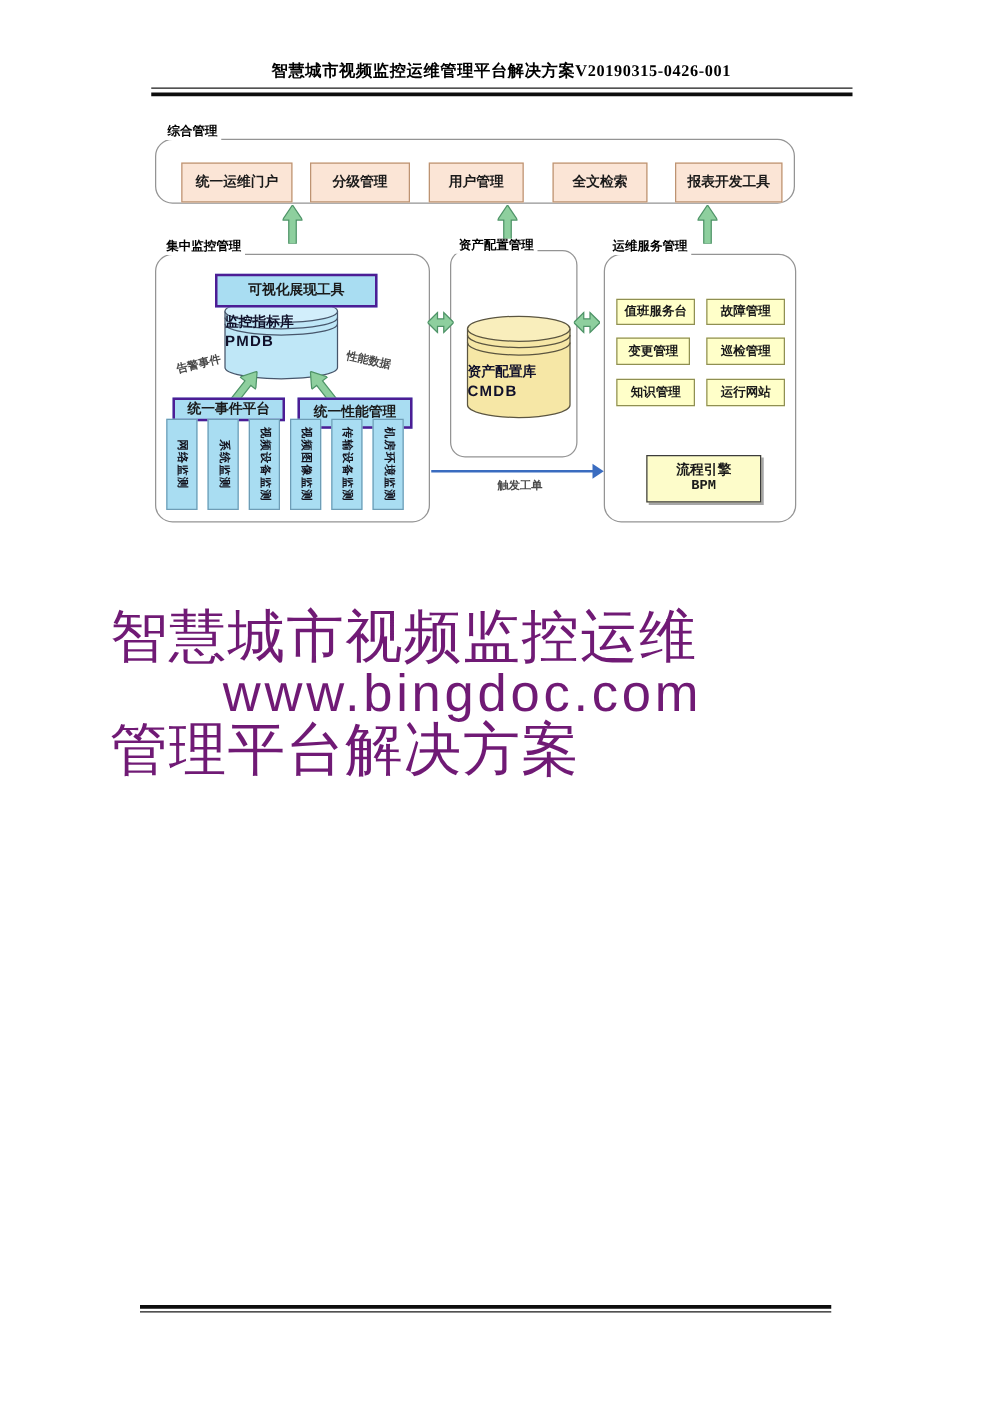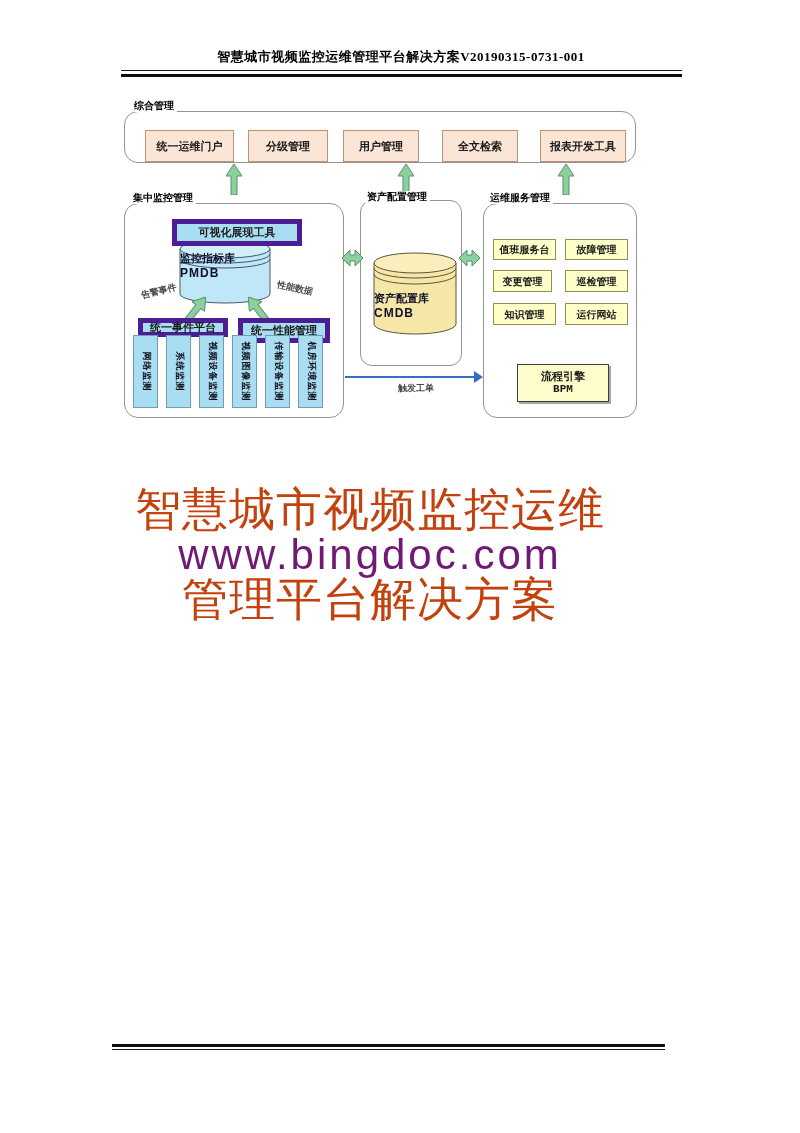--- a/index.html
+++ b/index.html
@@ -27,21 +27,21 @@
     font-size:10px;font-weight:bold;color:#000;background:#fff;
     padding:0 3px;white-space:nowrap;z-index:3;line-height:12px;
   }
 
   
   .box{
     display:flex;align-items:center;justify-content:center;text-align:center;
     box-sizing:border-box;font-weight:bold;color:#1a1a1a;z-index:2;line-height:1.1;margin-top:12px;
   }
   .peach{background:#fbe5d6;border:1px solid #bd9372;font-size:11px;}
-  .blue{background:#a9ddf2;border:5px solid #4c1d95;font-size:11px;}
+  .blue{background:#a9ddf2;border:2px solid #4c1d95;font-size:11px;}
   .yellow{background:#ffffc9;border:1px solid #8f8f52;font-size:10px;}
   .bpm{background:#fdfcca;border:1px solid #3c3c3c;font-size:11px;box-shadow:2px 2px 0 rgba(60,60,60,.45);font-family:Liberation Mono, monospace;}
 
   
   .vbox{
     position:absolute;top:335px;width:25px;height:73px;z-index:2;
     background:#a9ddf2;border:1px solid #6e9db6;box-sizing:border-box;
     display:flex;align-items:center;justify-content:center;overflow:hidden;
   }
   .vbox span{
@@ -55,33 +55,33 @@
 
   .flow-line{left:345px;top:376px;width:130px;height:2px;background:#3a6cc0;z-index:2;}
   .flow-head{
     left:474px;top:371px;width:0;height:0;z-index:2;
     border-left:9px solid #3a6cc0;border-top:6px solid transparent;border-bottom:6px solid transparent;
   }
 
   
   .title-wrap{left:88px;top:0;width:564px;text-align:center;}
   .title-line{
-    position:absolute;left:0;width:564px;text-align:center;
-    font-size:46px;font-weight:500;color:#c2410c;letter-spacing:1px;
+    position:absolute;left:0;width:564px;text-align:left;
+    font-size:46px;font-weight:500;color:#701a75;letter-spacing:1px;
     line-height:1;z-index:2;white-space:nowrap;
   }
   .watermark{
     position:absolute;left:0;width:564px;text-align:center;top:531px;
     font-size:42px;color:#701a75;letter-spacing:3px;z-index:1;white-space:nowrap;
   }
 </style>
 </head>
 <body>
 
-<div class="abs hdr-title">智慧城市视频监控运维管理平台解决方案V20190315-0731-001</div>
+<div class="abs hdr-title">智慧城市视频监控运维管理平台解决方案V20190315-0426-001</div>
 <div class="abs hdr-line-thin"></div>
 <div class="abs hdr-line-thick"></div>
 
 <div class="abs section" style="left:124px;top:111px;width:512px;height:52px;"></div>
 <div class="abs sec-label" style="left:131px;top:100px;">综合管理</div>
 
 <div class="abs box peach" style="left:145px;top:118px;width:89px;height:32px;">统一运维门户</div>
 <div class="abs box peach" style="left:248px;top:118px;width:80px;height:32px;">分级管理</div>
 <div class="abs box peach" style="left:343px;top:118px;width:76px;height:32px;">用户管理</div>
 <div class="abs box peach" style="left:442px;top:118px;width:76px;height:32px;">全文检索</div>

